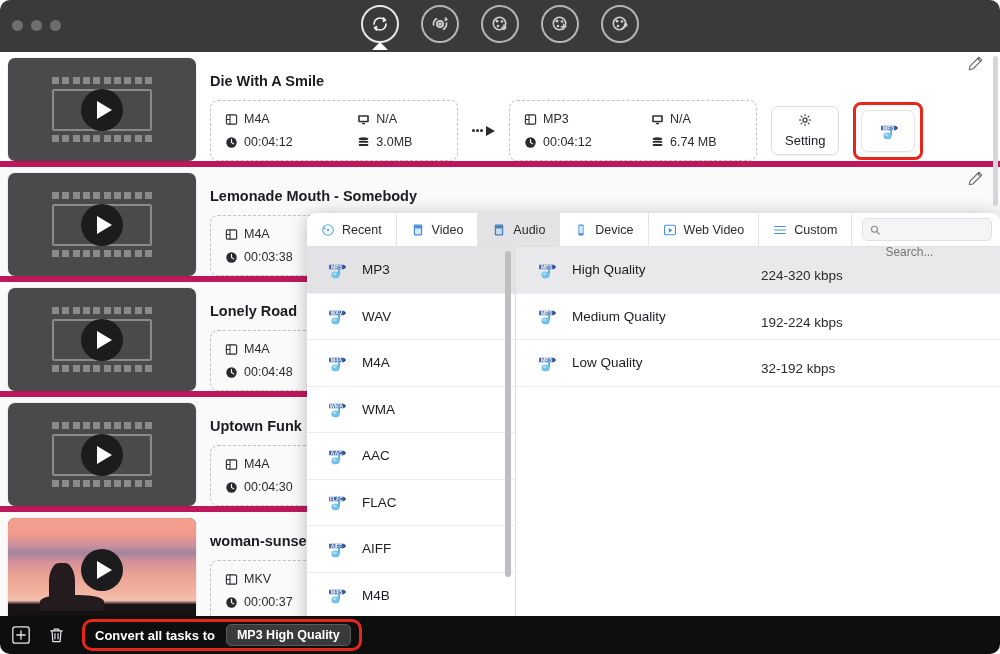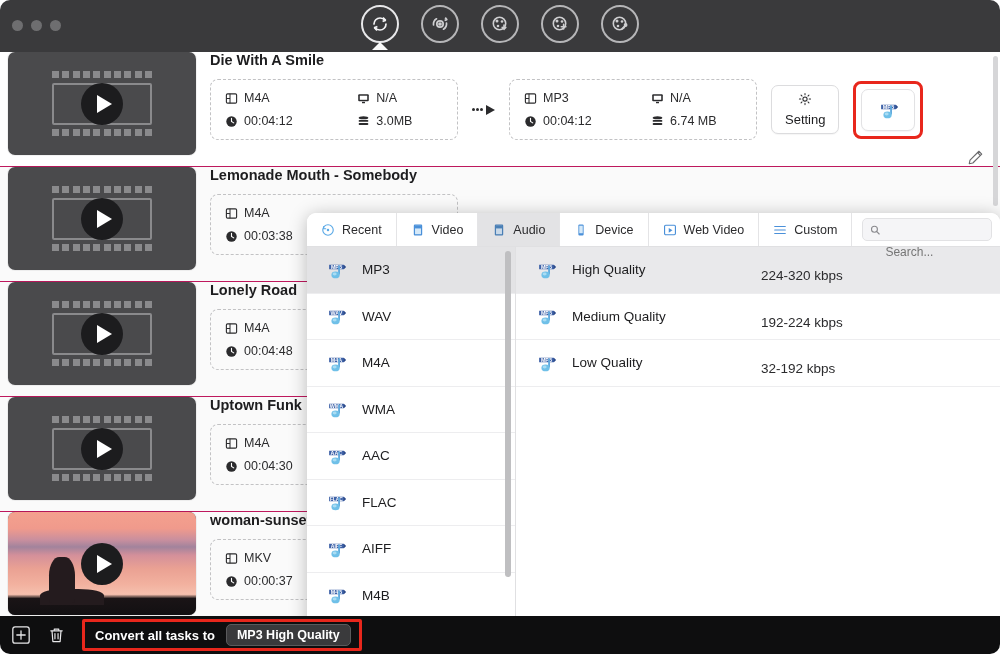--- a/index.html
+++ b/index.html
@@ -56,23 +56,23 @@
   
   .tasklist {
     position: absolute; top: 52px; left: 0;
     width: 1000px; height: 564px;
     background: #fafafa;
     overflow: hidden;
   }
   .task {
     position: relative;
     height: 115px;
-    display: flex; align-items: flex-start;
+    display: flex; align-items: flex-end;
     padding: 0 0 0 8px;
-    border-bottom: 1px solid #be185d;
+    border-bottom: 6px solid #be185d;
   }
   .task.sel { background: #ffffff; }
   .thumb {
     width: 188px; height: 103px;
     border-radius: 7px;
     background: #4a4a4c;
     position: relative;
     flex: 0 0 auto;
     overflow: hidden;
     box-shadow: 0 0 0 1px rgba(0,0,0,0.05);
@@ -265,21 +265,21 @@
     z-index: 5;
   }
   .bb-icon {
     width: 22px; height: 22px;
     display: flex; align-items: center; justify-content: center;
     color: #e8e8ea;
   }
   .convert-callout {
     display: flex; align-items: center; gap: 11px;
     border: 3px solid #e8271c;
-    border-radius: 2px;
+    border-radius: 10px;
     padding: 2px 8px 2px 10px;
     margin-left: 2px;
   }
   .convert-label { color: #ffffff; font-size: 13px; font-weight: bold; }
   .convert-value {
     background: #3a3a3c; border: 1px solid #5a5a5c;
     border-radius: 5px;
     color: #ffffff; font-size: 12.5px; font-weight: bold;
     padding: 3px 10px;
   }

